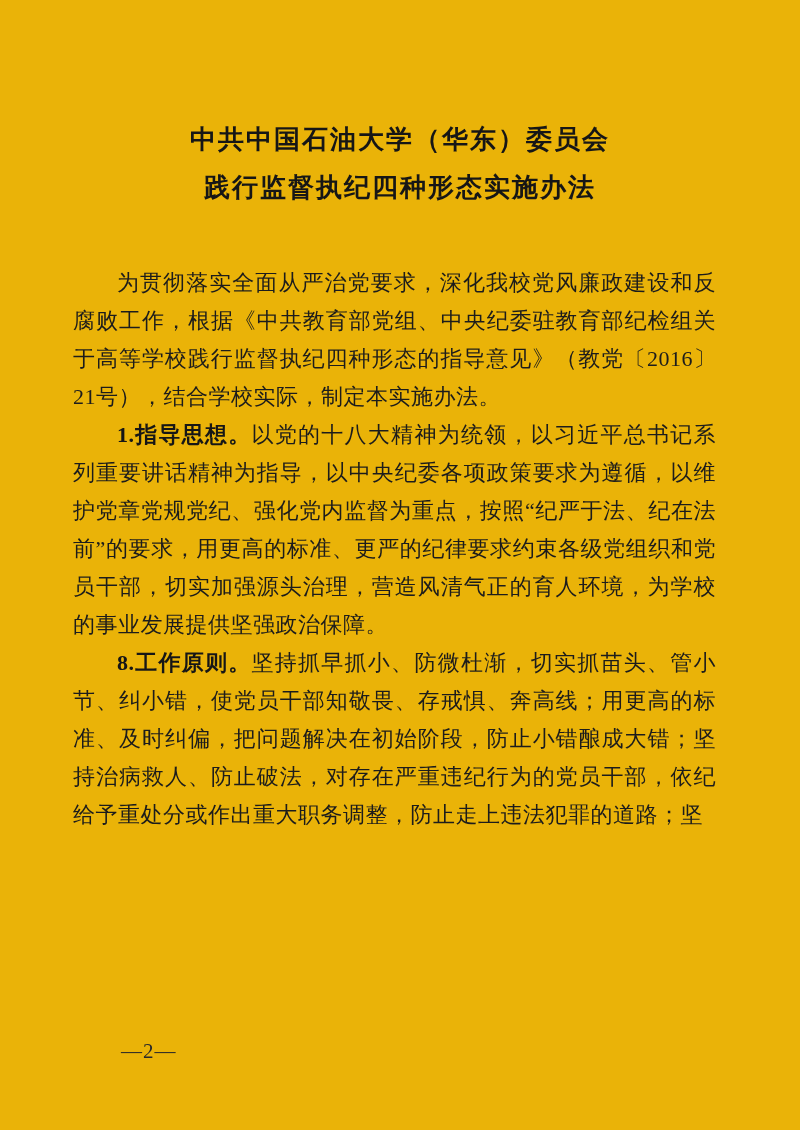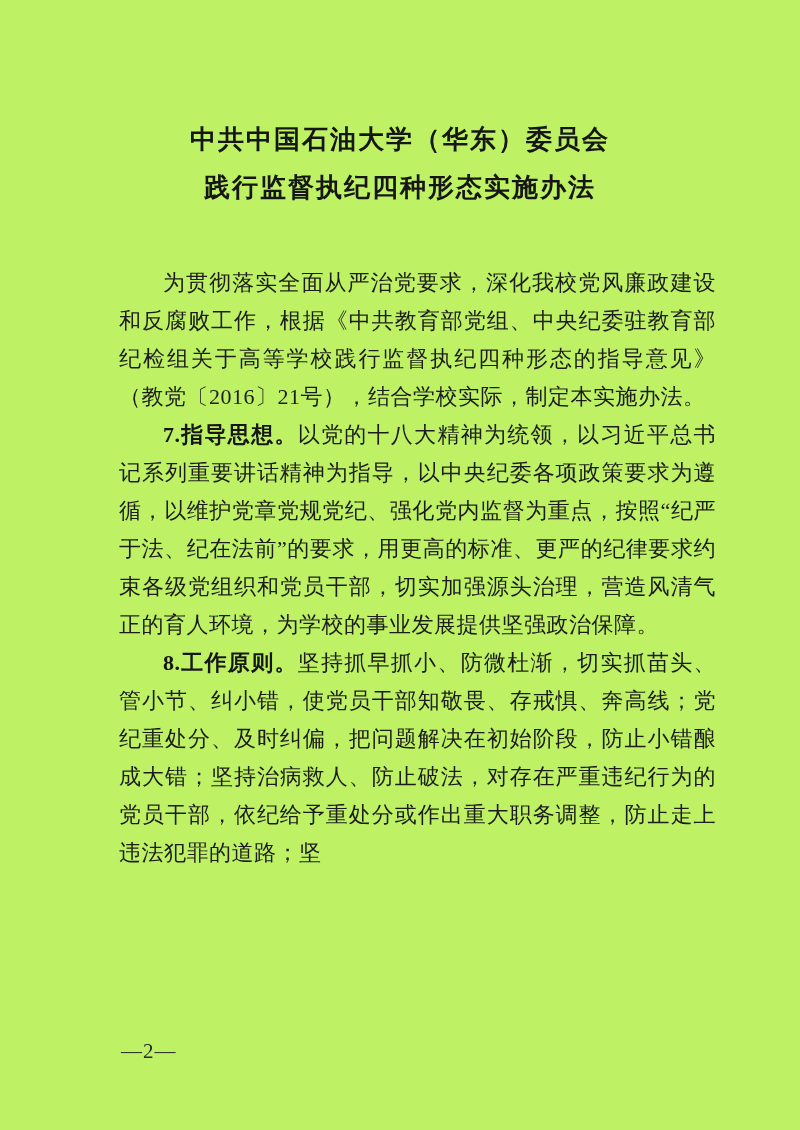--- a/index.html
+++ b/index.html
@@ -4,39 +4,39 @@
 <style>
   html, body {
     margin: 0;
     padding: 0;
     background: #ffffff;
   }
   .page {
     position: relative;
     width: 800px;
     height: 1130px;
-    background: #bef264;
+    background: #eab308;
     overflow: hidden;
     font-family: "Liberation Serif", serif;
     color: #1c1c1c;
   }
   .title-block {
     margin: 116px 0 0 0;
     text-align: center;
     font-size: 26px;
     font-weight: 700;
     line-height: 48px;
     letter-spacing: 2px;
     color: #161616;
   }
   .title-line {
     display: block;
   }
   .content {
-    margin: 52px 84px 0 119px;
+    margin: 52px 84px 0 73px;
     font-size: 22px;
     line-height: 38px;
     text-align: justify;
     letter-spacing: 0.5px;
   }
   .content p {
     margin: 0;
     padding: 0;
     text-indent: 2em;
   }
@@ -66,22 +66,22 @@
   <h1 class="title-block">
     <span class="title-line">中共中国石油大学（华东）委员会</span>
     <span class="title-line">践行监督执纪四种形态实施办法</span>
   </h1>
 
   <div class="content">
 
     <p><span>为贯彻落实全面从严治党要求，深化我校党风廉政建设和反腐败工作，根据《中共教育部党组、中央纪委驻教育部纪检组关于高等学校践行监督执纪四种形态的指导意见》（教党〔2016〕21号），结合学校实际，制定本实施办法。</span></p>
 
 
-    <p><span class="lead">7.指导思想。</span><span>以党的十八大精神为统领，以习近平总书记系列重要讲话精神为指导，以中央纪委各项政策要求为遵循，以维护党章党规党纪、强化党内监督为重点，按照“纪严于法、纪在法前”的要求，用更高的标准、更严的纪律要求约束各级党组织和党员干部，切实加强源头治理，营造风清气正的育人环境，为学校的事业发展提供坚强政治保障。</span></p>
+    <p><span class="lead">1.指导思想。</span><span>以党的十八大精神为统领，以习近平总书记系列重要讲话精神为指导，以中央纪委各项政策要求为遵循，以维护党章党规党纪、强化党内监督为重点，按照“纪严于法、纪在法前”的要求，用更高的标准、更严的纪律要求约束各级党组织和党员干部，切实加强源头治理，营造风清气正的育人环境，为学校的事业发展提供坚强政治保障。</span></p>
 
 
-    <p><span class="lead">8.工作原则。</span><span>坚持抓早抓小、防微杜渐，切实抓苗头、管小节、纠小错，使党员干部知敬畏、存戒惧、奔高线；党纪重处分、及时纠偏，把问题解决在初始阶段，防止小错酿成大错；坚持治病救人、防止破法，对存在严重违纪行为的党员干部，依纪给予重处分或作出重大职务调整，防止走上违法犯罪的道路；坚</span></p>
+    <p><span class="lead">8.工作原则。</span><span>坚持抓早抓小、防微杜渐，切实抓苗头、管小节、纠小错，使党员干部知敬畏、存戒惧、奔高线；用更高的标准、及时纠偏，把问题解决在初始阶段，防止小错酿成大错；坚持治病救人、防止破法，对存在严重违纪行为的党员干部，依纪给予重处分或作出重大职务调整，防止走上违法犯罪的道路；坚</span></p>
 
   </div>
 
   <div class="page-number">—2—</div>
 
 </div>
 
 </body></html>

